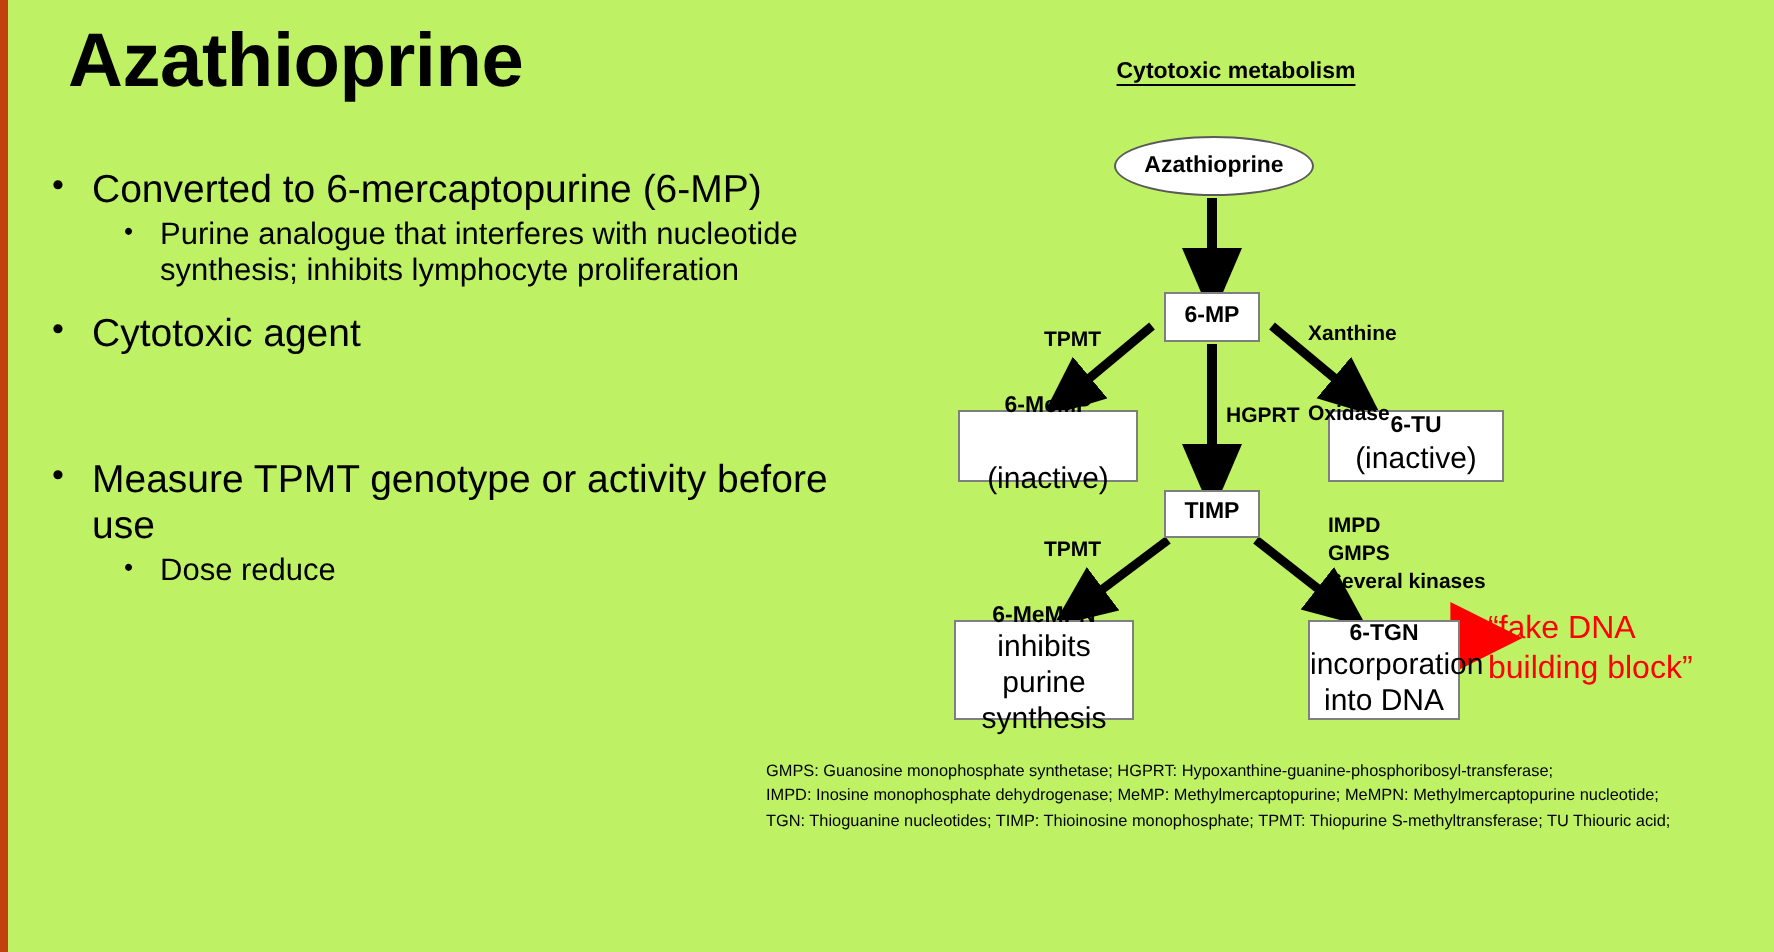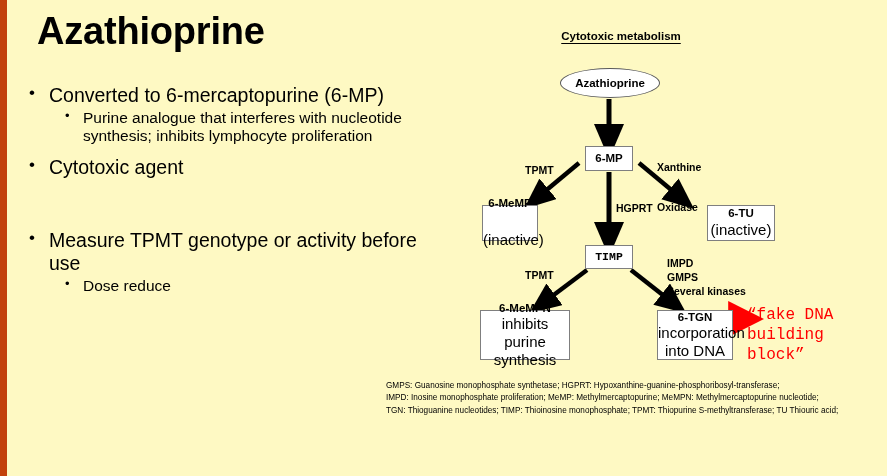--- a/index.html
+++ b/index.html
@@ -6,22 +6,22 @@
   body{
     width:887px;height:476px;
     background:#ffffff;
     font-family:"Liberation Sans", sans-serif;
     color:#000000;
     overflow:hidden;
     position:relative;
   }
   #slide{
     position:absolute;inset:0;
-    background:#fef9c3;
-    border-left:7px solid #c2410c;
+    background:#bef264;
+    border-left:4px solid #c2410c;
     box-sizing:border-box;
   }
 
   
   #title{
     position:absolute;left:30px;top:12px;
     font-size:38px;font-weight:bold;letter-spacing:-0.2px;
     line-height:1.05;
   }
   .bullets{position:absolute;left:16px;top:84px;width:430px;}
@@ -66,21 +66,21 @@
   .ellipse-node{
     position:absolute;border:1px solid #595959;border-radius:50%;
     background:#fff;display:flex;align-items:center;justify-content:center;
     font-size:11.5px;font-weight:bold;box-sizing:border-box;
   }
 
   .enz{position:absolute;font-size:10.5px;font-weight:bold;line-height:1.3;}
 
   #redtext{
     position:absolute;left:288px;top:305px;width:140px;
-    color:#ff0000;font-size:16px;line-height:1.25;font-family:Liberation Mono, monospace;
+    color:#ff0000;font-size:16px;line-height:1.25;
   }
 
   
   #footnote{
     position:absolute;left:379px;top:380px;width:505px;
     font-size:8.2px;line-height:1.52;color:#000;
   }
 </style>
 </head>
 <body>
@@ -130,31 +130,31 @@
     <div class="dlabel" id="diag-title">Cytotoxic metabolism</div>
 
     <div class="ellipse-node" style="left:101px;top:68px;width:100px;height:30px;">
       <span>Azathioprine</span>
     </div>
 
     <div class="nodebox" style="left:126px;top:146px;width:48px;height:25px;">
       <span class="hd">6-MP</span>
     </div>
 
-    <div class="nodebox" style="left:23px;top:205px;width:56px;height:36px;gap:20px;">
+    <div class="nodebox" style="left:23px;top:205px;width:90px;height:36px;gap:20px;">
       <span class="hd">6-MeMP</span>
       <span class="sub">(inactive)</span>
     </div>
 
-    <div class="nodebox" style="left:208px;top:205px;width:68px;height:36px;margin-left:40px;">
+    <div class="nodebox" style="left:208px;top:205px;width:88px;height:36px;">
       <span class="hd">6-TU</span>
       <span class="sub">(inactive)</span>
     </div>
 
-    <div class="nodebox" style="left:126px;top:245px;width:48px;height:24px;font-family:Liberation Mono, monospace;">
+    <div class="nodebox" style="left:126px;top:245px;width:48px;height:24px;">
       <span class="hd">TIMP</span>
     </div>
 
     <div class="nodebox" style="left:21px;top:310px;width:90px;height:50px;">
       <span class="hd">6-MeMPN</span>
       <span class="sub">inhibits</span>
       <span class="sub">purine synthesis</span>
     </div>
 
     <div class="nodebox" style="left:198px;top:310px;width:76px;height:50px;">
@@ -173,17 +173,17 @@
     <div class="enz" style="left:208px;top:285px;">Several kinases</div>
 
     <div id="redtext">
       <div>“fake DNA</div>
       <div>building block”</div>
     </div>
   </div>
 
   <div id="footnote">
     <div>GMPS: Guanosine monophosphate synthetase; HGPRT: Hypoxanthine-guanine-phosphoribosyl-transferase;</div>
-    <div>IMPD: Inosine monophosphate proliferation; MeMP: Methylmercaptopurine; MeMPN: Methylmercaptopurine nucleotide;</div>
+    <div>IMPD: Inosine monophosphate dehydrogenase; MeMP: Methylmercaptopurine; MeMPN: Methylmercaptopurine nucleotide;</div>
     <div>TGN: Thioguanine nucleotides; TIMP: Thioinosine monophosphate; TPMT: Thiopurine S-methyltransferase; TU Thiouric acid;</div>
   </div>
 
 </div>
 
 </body></html>

